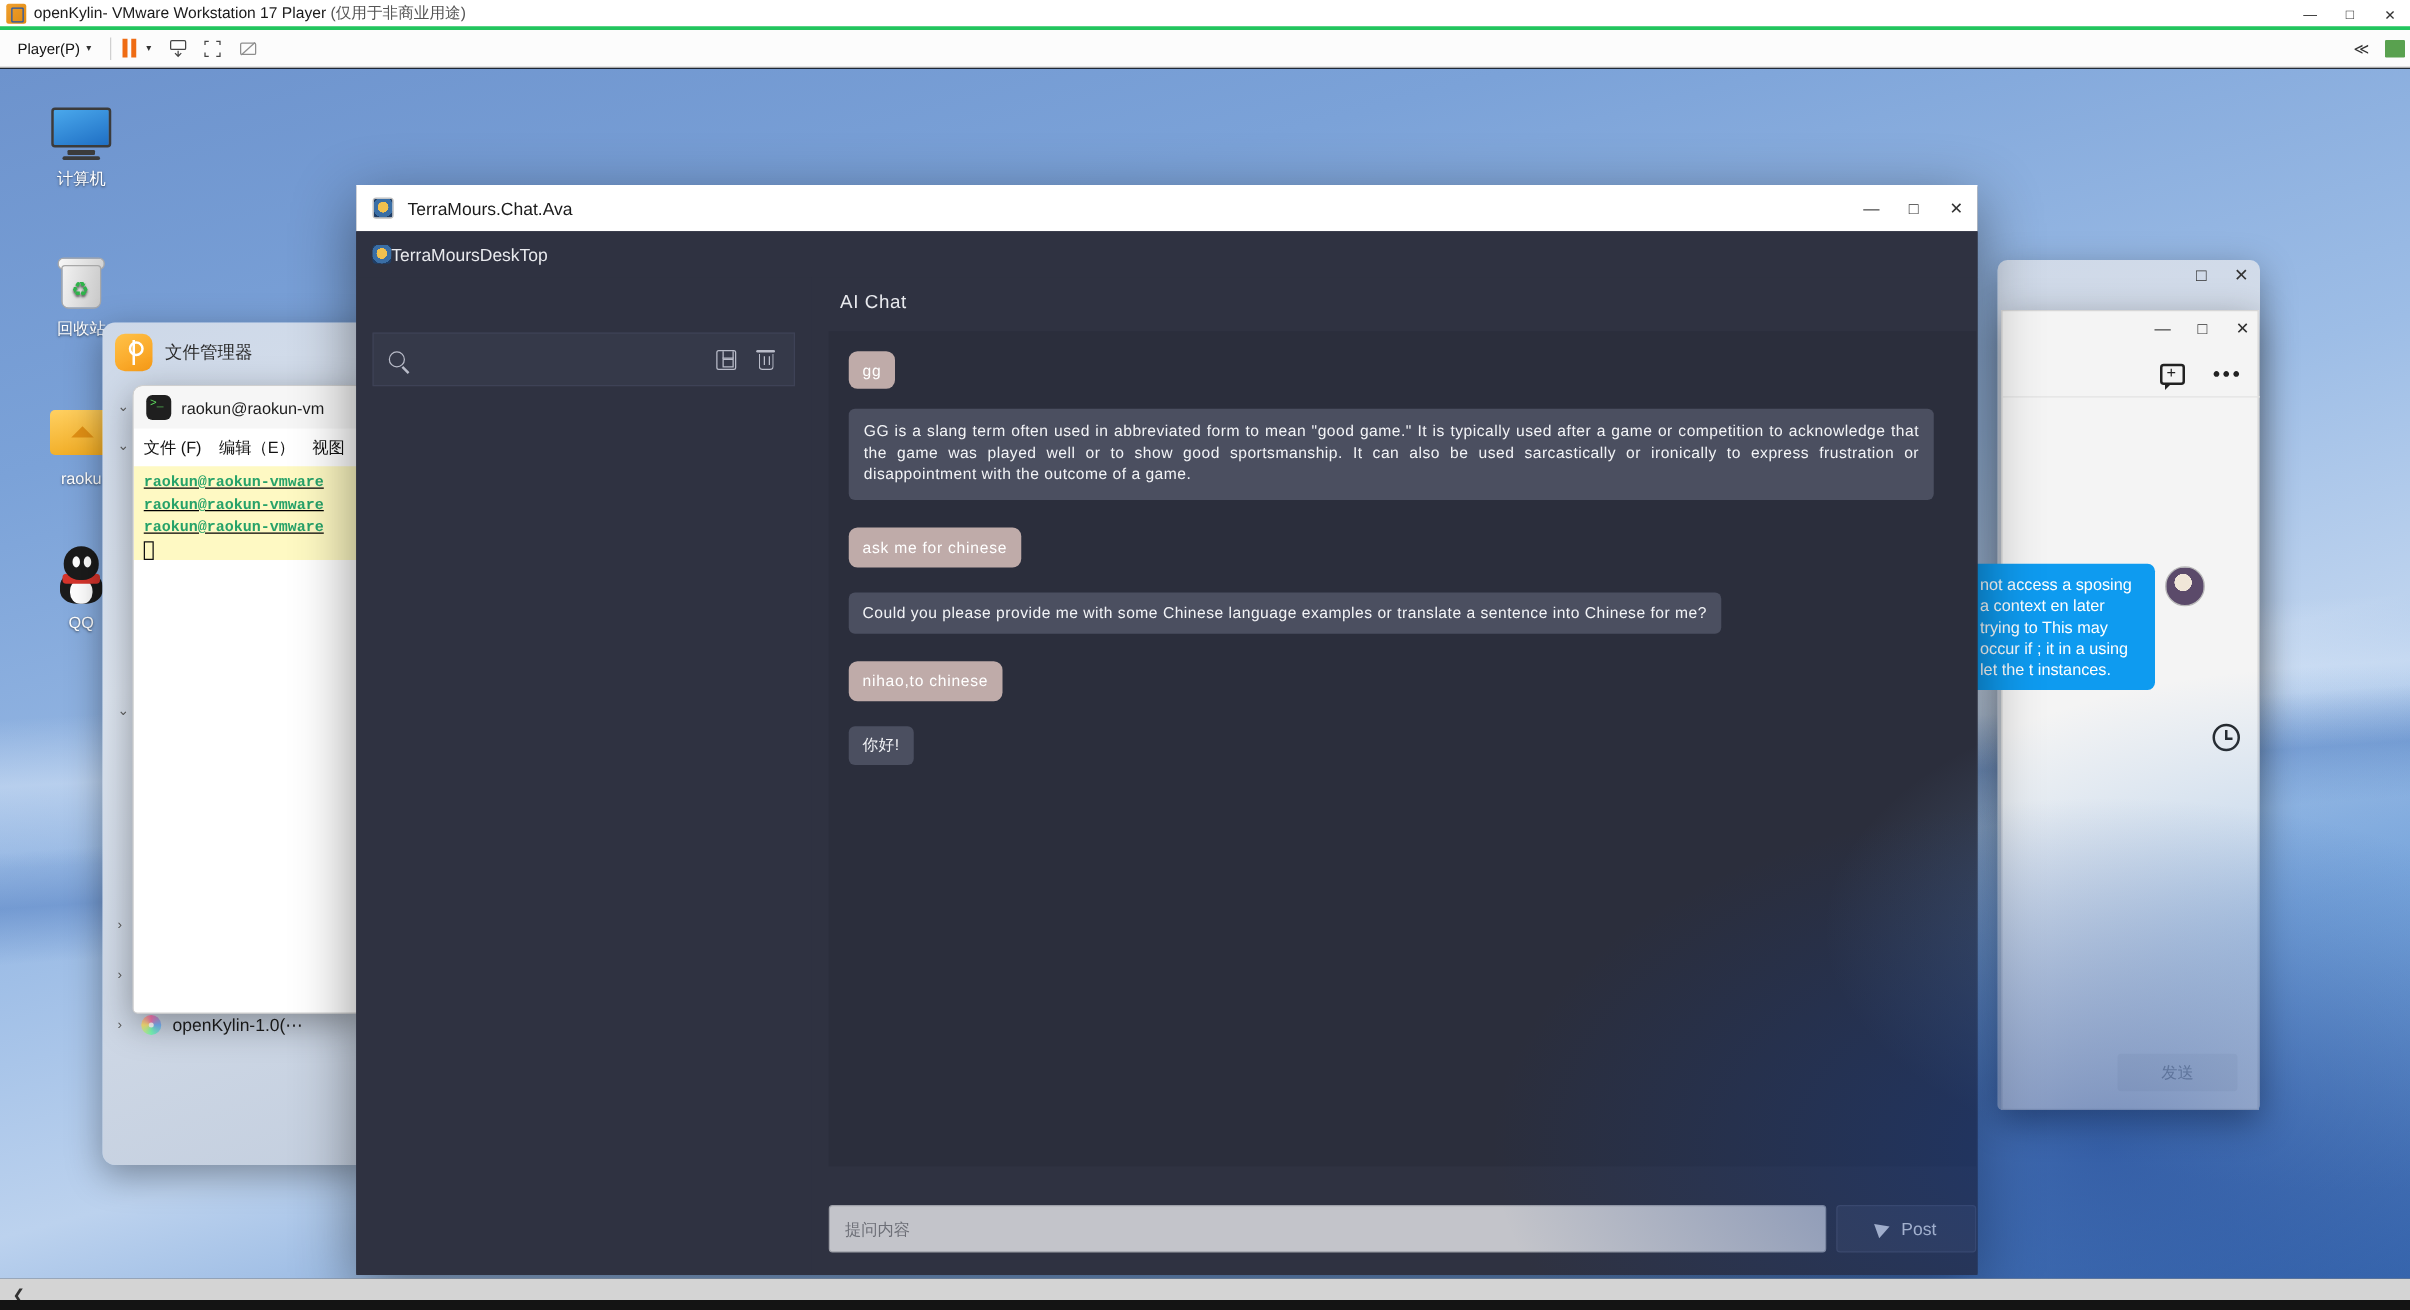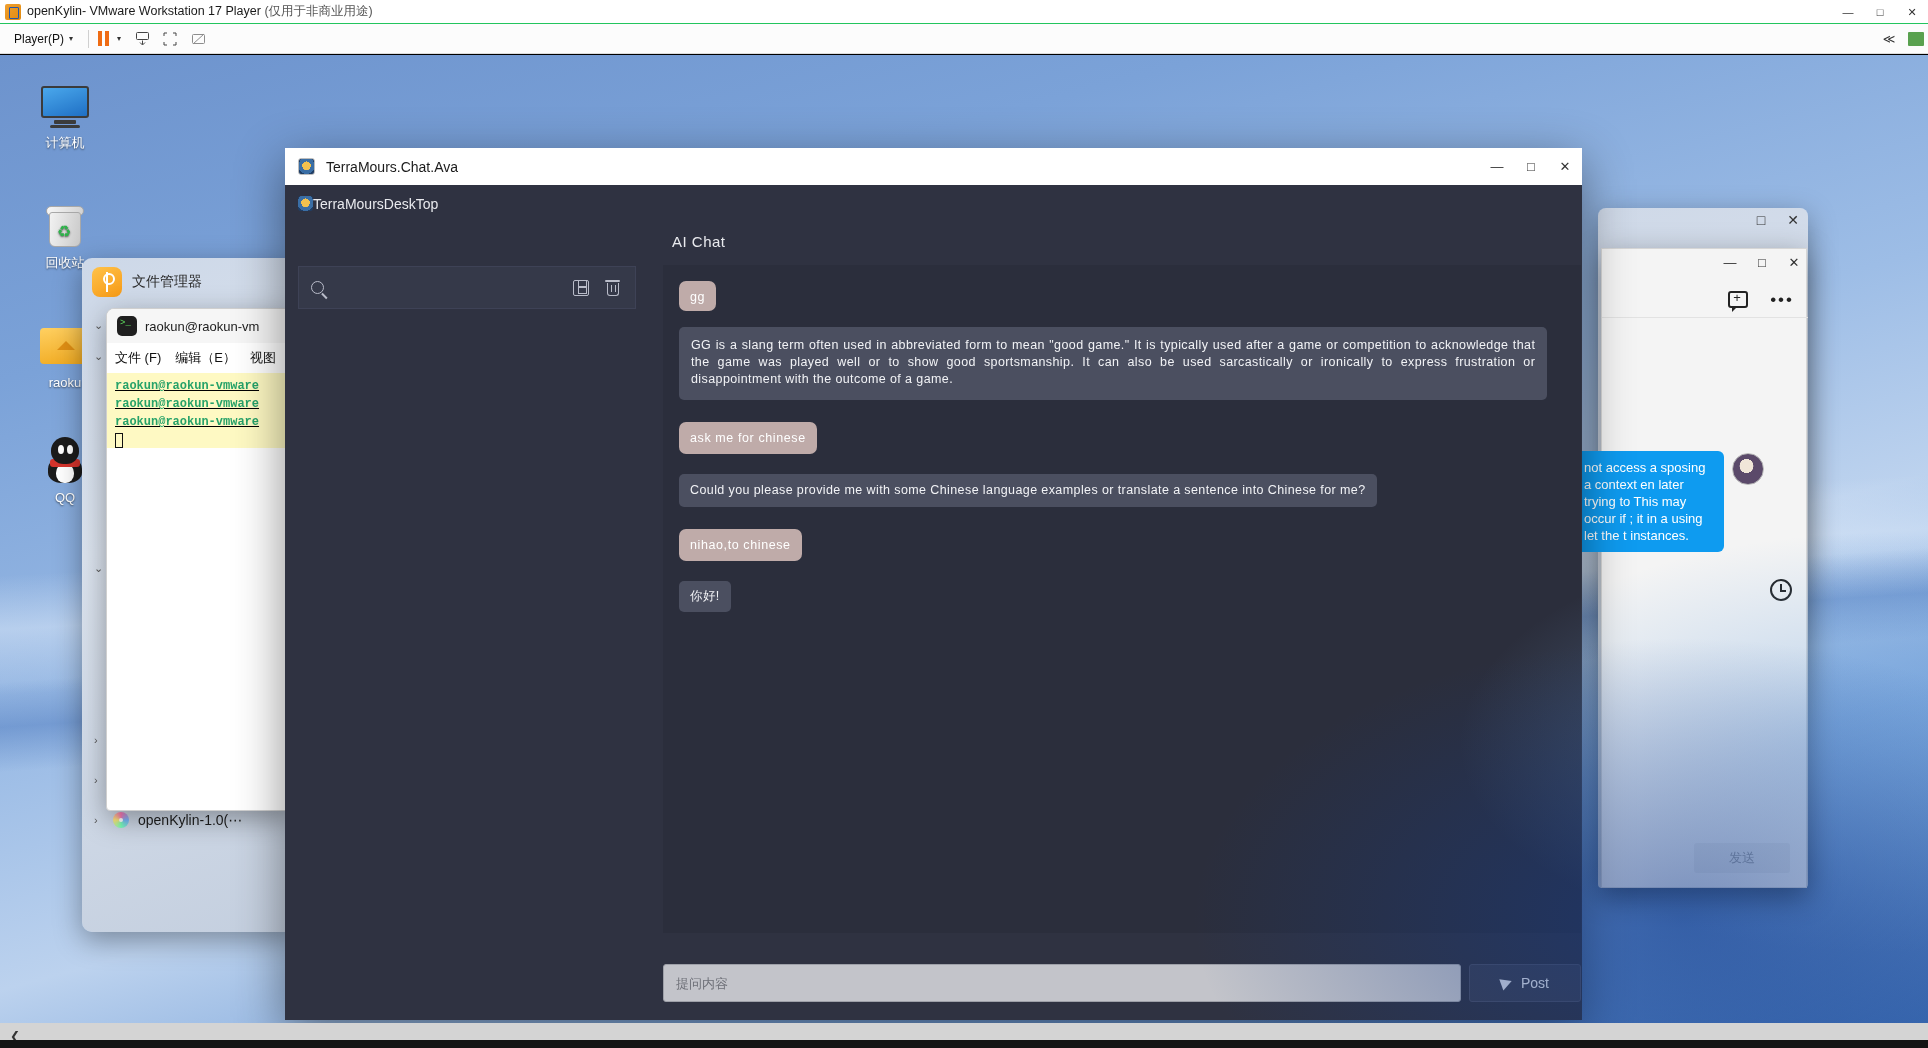--- a/index.html
+++ b/index.html
@@ -7,21 +7,21 @@
     width: 1928px; height: 1048px;
     overflow: hidden;
     font-family: "Liberation Sans", sans-serif;
     background: #000;
   }
 
   
   #vmware-titlebar {
     position: absolute; left: 0; top: 0; width: 1928px; height: 24px;
     background: #ffffff; display: flex; align-items: center;
-    border-bottom: 1px solid #22c55e;
+    border-bottom: 3px solid #22c55e;
   }
   #vmware-titlebar .vm-icon {
     width: 16px; height: 16px; margin: 0 6px 0 5px;
     background: linear-gradient(135deg, #f0a030 0%, #e08a10 100%);
     border-radius: 2px; position: relative; flex: 0 0 auto;
   }
   #vmware-titlebar .vm-icon::after {
     content: ""; position: absolute; left: 4px; top: 3px;
     width: 8px; height: 10px; border: 1.5px solid #2255aa; border-radius: 1px;
   }

